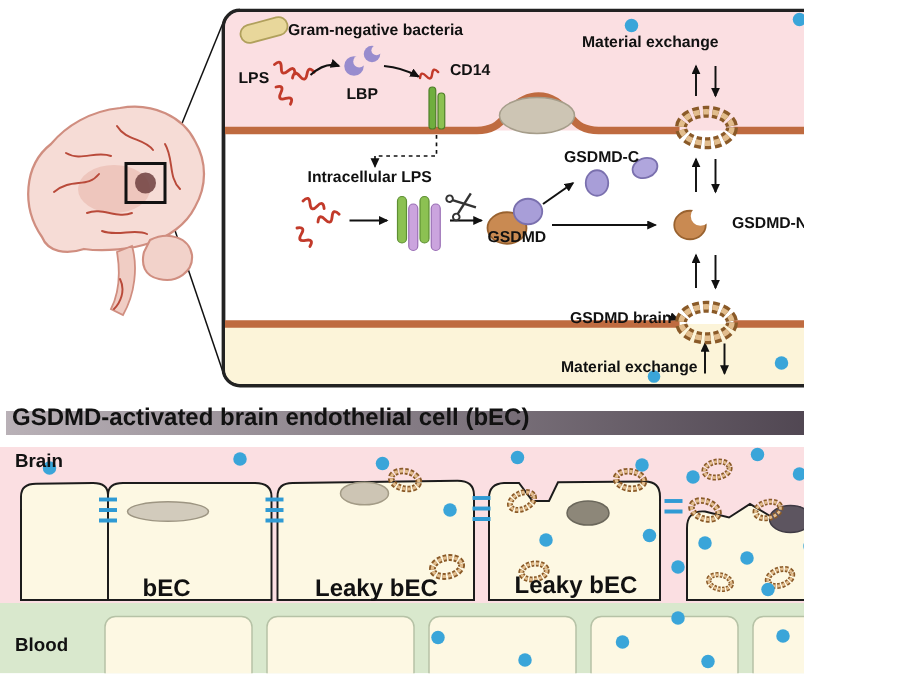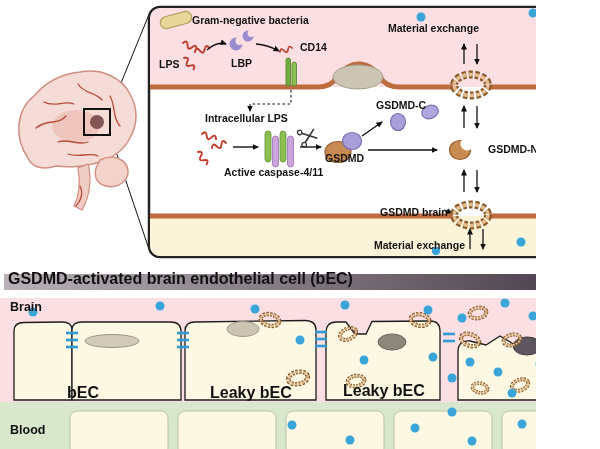--- a/index.html
+++ b/index.html
@@ -1,20 +1,20 @@
 <!DOCTYPE html>
 <html style="--blood-pink: #fbdfe2; --inset-cream: #fcf4d9; --cell-cream: #fdf8e3; --brain-green: #d9e8cd; --membrane-brown: #bf6b40; --pore-dark: #8a5a28; --pore-light: #e2bd8d; --dot-blue: #3aa5d9; --caspase-green: #8cc152; --caspase-purple: #cba4de; --gsdmd-brown: #c98a52; --gsdmd-purple: #a89ed8; --lbp-purple: #988cce; --cd14-green: #6fae3e; --lps-red: #c23a2a; --arrow-gradient-start: #b9b1b7; --arrow-gradient-end: #453b47; --nucleus-tan: #cdc5b4; --nucleus-dark: #5d5560;"><head>
 <meta charset="utf-8">
 <style>
   body{margin:0;background:#fff}
   .stage{position:relative;width:536px;height:449px;background:#fff;overflow:hidden;
          font-family:"Liberation Sans",sans-serif}
   .canvas{position:absolute;left:0;top:0}
   .lbl{position:absolute;font-weight:700;color:#111;font-size:10.5px;line-height:1.15;white-space:nowrap}
-  .center{text-align:left}
+  .center{text-align:right}
   .big{font-size:12.5px}
   .mid{font-size:16px}
   .dotgrp circle{fill:var(--dot-blue,#3aa5d9)}
 </style>
 </head>
 <body>
 
 <div class="stage">
 
 <svg class="canvas" width="600" height="449" viewBox="0 0 600 449">
@@ -232,27 +232,26 @@
       <circle cx="452" cy="412" r="4.5"></circle>
           <circle cx="472" cy="441" r="4.5"></circle>
           <circle cx="522" cy="424" r="4.5"></circle>
       <circle cx="566" cy="438" r="4.5"></circle>
           <circle cx="590" cy="428" r="4.5"></circle>
     </g>
   </g>
 </svg>
 
 <span class="lbl" style="left:192px;top:14px">Gram-negative bacteria</span>
-<span class="lbl" style="left:159px;top:58px">LPS</span>
+<span class="lbl" style="left:159px;top:46px">LPS</span>
 <span class="lbl" style="left:231px;top:57px">LBP</span>
 <span class="lbl" style="left:300px;top:41px">CD14</span>
 <span class="lbl" style="left:388px;top:22px">Material exchange</span>
 <span class="lbl" style="left:376px;top:99px">GSDMD-C</span>
 <span class="lbl" style="left:205px;top:112px">Intracellular LPS</span>
-<span class="lbl" style="left:224px;top:166px">Active caspase-4/11</span>
 <span class="lbl" style="left:325px;top:152px">GSDMD</span>
 <span class="lbl" style="left:488px;top:143px">GSDMD-N</span>
 <span class="lbl" style="left:380px;top:206px">GSDMD brain</span>
 <span class="lbl" style="left:374px;top:239px">Material exchange</span>
 
 <span class="lbl mid" style="left:8px;top:270px">GSDMD-activated brain endothelial cell (bEC)</span>
 <span class="lbl big" style="left:10px;top:300px">Brain</span>
 <span class="lbl mid center" style="left:67px;top:384px;width:60px">bEC</span>
 <span class="lbl mid center" style="left:210px;top:384px;width:80px">Leaky bEC</span>
 <span class="lbl mid center" style="left:343px;top:382px;width:80px">Leaky bEC</span>

